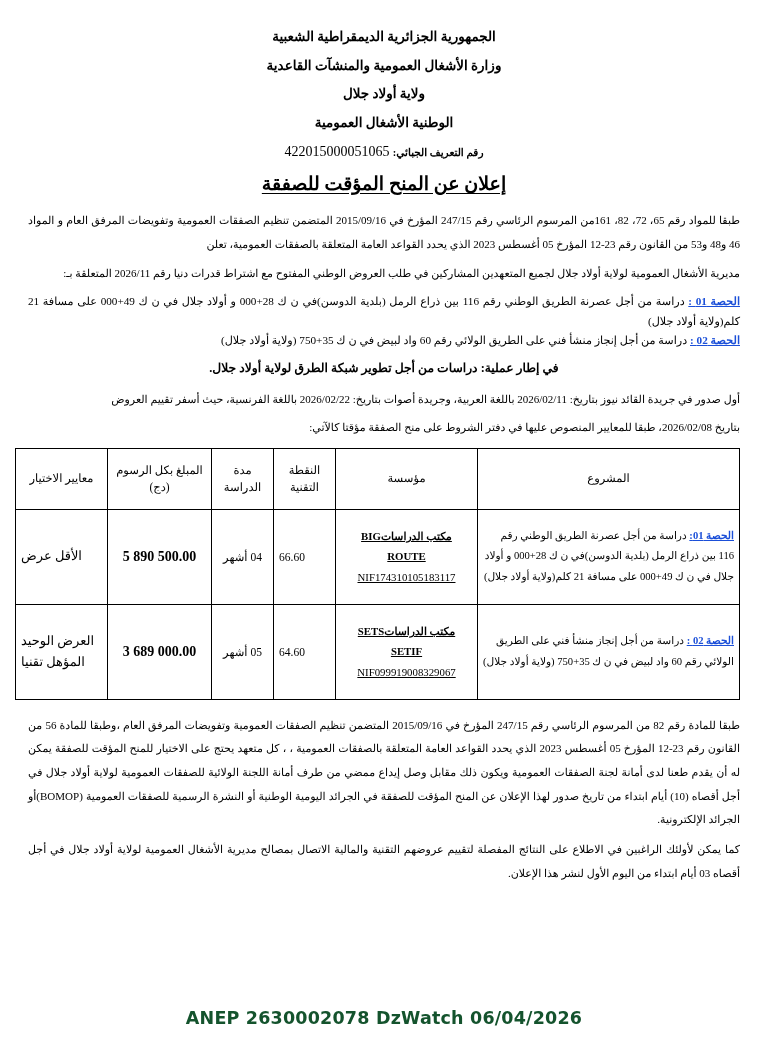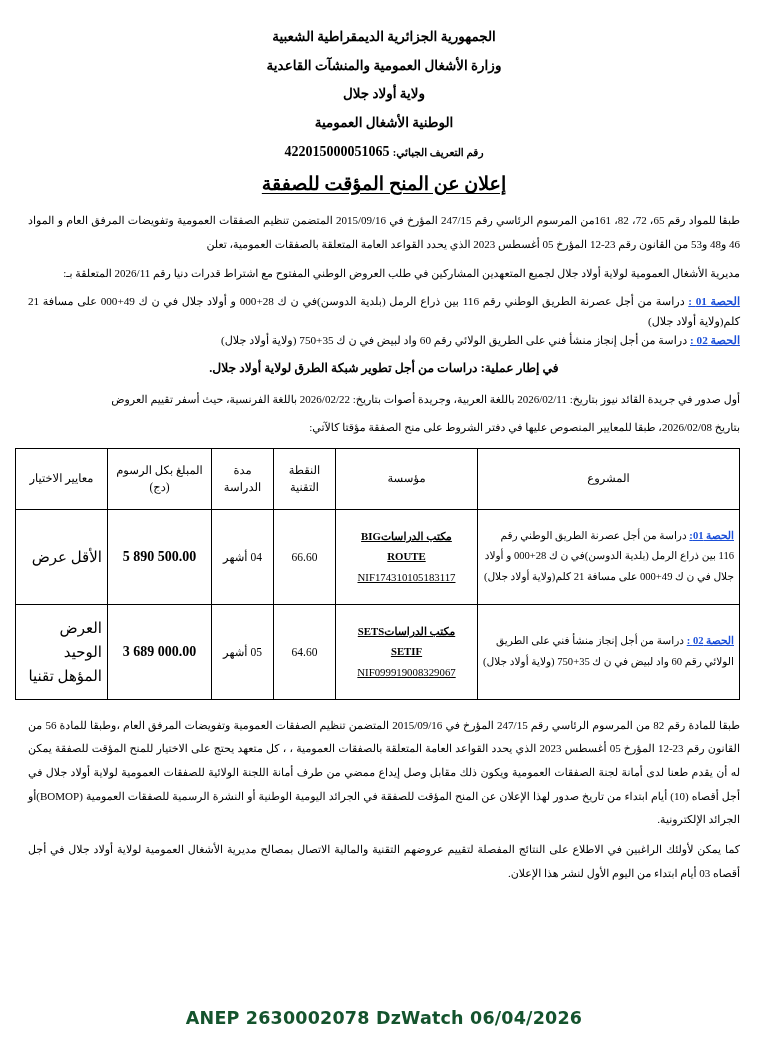--- a/index.html
+++ b/index.html
@@ -33,21 +33,21 @@
     line-height: 1.0;
     margin: 0 0 15px 0;
     letter-spacing: 0;
   }
   .nif-line {
     font-size: 13px;
     font-weight: bold;
     margin: 0 0 6px 0;
   }
   .nif-line .nif-label { font-size: 10.5px; font-weight: bold; }
-  .nif-line .nif-value { font-size: 14px; font-weight: bold; }
+  .nif-line .nif-value { font-size: 14px; font-weight: normal; }
 
   .doc-title {
     text-align: center;
     font-size: 19px;
     font-weight: bold;
     margin: 12px 0 14px 0;
     text-decoration: underline;
     text-underline-offset: 3px;
     letter-spacing: 0.5px;
   }
@@ -119,37 +119,36 @@
   td.cell-company {
     font-size: 10.8px;
     text-align: center;
     line-height: 1.9;
     text-decoration: underline;
   }
   td.cell-company .firm { font-weight: bold; }
   td.cell-company .nif  { direction: ltr; unicode-bidi: embed; }
   td.cell-score {
     font-size: 11.5px;
-    text-align: center;
     direction: ltr;
   }
   td.cell-duration {
     font-size: 11.5px;
     text-align: center;
   }
   td.cell-amount {
     font-size: 14px;
     font-weight: bold;
     text-align: center;
     direction: ltr;
     unicode-bidi: embed;
   }
   td.cell-criteria {
-    font-size: 15px;
-    text-align: right;
+    font-size: 13px;
+    text-align: left;
     line-height: 1.6;
   }
 
   
   .anep-footer {
     position: absolute;
     left: 0;
     right: 0;
     bottom: 16px;
     text-align: center;

